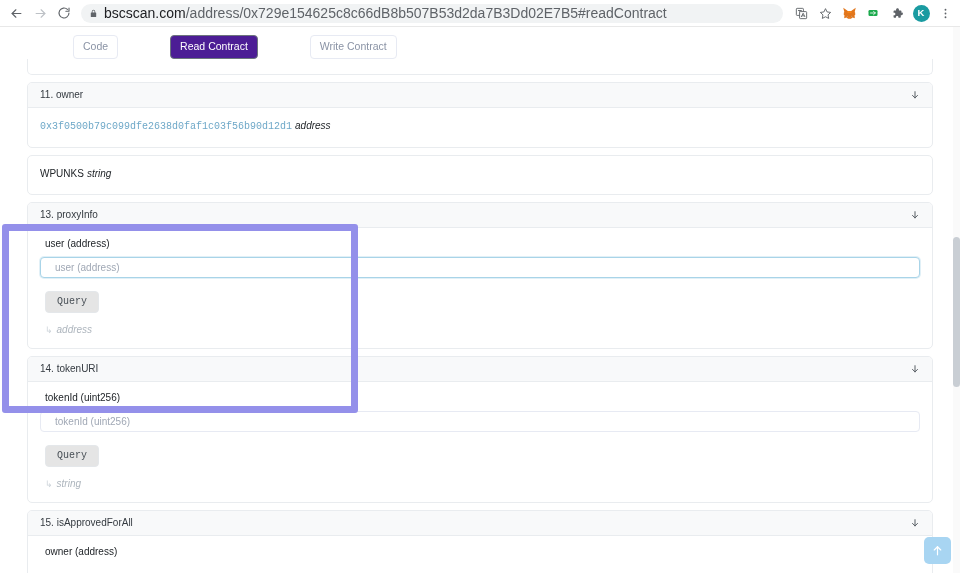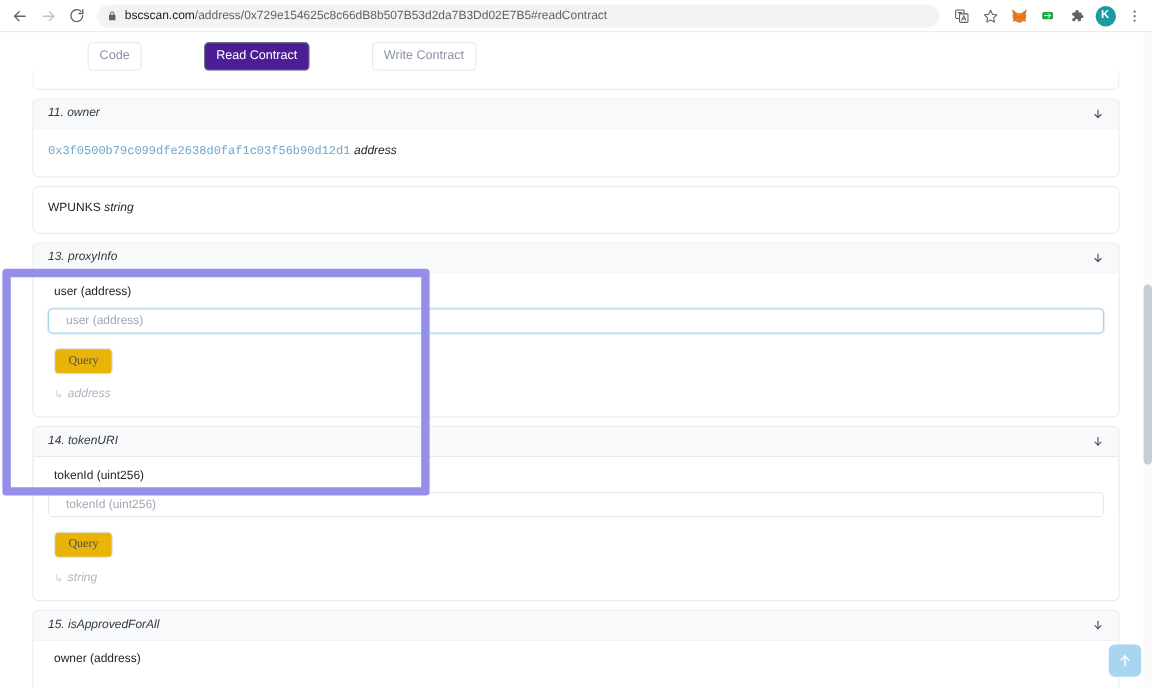--- a/index.html
+++ b/index.html
@@ -34,21 +34,21 @@
     height:19px;
     margin:0 6px 0 5px;
     background:#f1f3f4;
     border-radius:10px;
     display:flex; align-items:center;
     padding:0 8px;
     overflow:hidden;
   }
   .lock-icon{ flex:0 0 auto; margin-right:6px; display:flex; align-items:center; color:#5f6368; }
   .url-text{
-    font-size:10px;
+    font-size:14px;
     color:#5f6368;
     white-space:nowrap;
     overflow:hidden;
     line-height:19px;
   }
   .url-text .host{ color:#202124; font-weight:500; }
 
   .chrome-actions{ display:flex; align-items:center; gap:0; padding-right:3px; }
   .cr-icon{
     width:24px; height:24px;
@@ -115,21 +115,20 @@
   .card-head{
     height:25px;
     background:#f8f9fa;
     border-bottom:1px solid #e9ecef;
     border-radius:4px 4px 0 0;
     display:flex; align-items:center;
     padding:0 12px;
     font-size:10px;
     color:#343a40;
     justify-content:space-between;
-    font-style:italic;
   }
   .card-title{ line-height:1; }
   .dl-arrow{ color:#495057; display:flex; align-items:center; }
   .card-body{ padding:11px 12px 13px; }
 
   .result-line{
     font-size:10px;
     color:#212529;
     line-height:1.4;
   }
@@ -156,22 +155,22 @@
     outline:none;
   }
   .arg-input::placeholder{ color:#a0a8b5; }
   .arg-input.focused{
     border-color:#a9d4e8;
     box-shadow:0 0 0 1px rgba(169,212,232,.35);
   }
   .query-row{ margin-top:12px; margin-left:5px; }
   .query-btn{
     font-size:10px;
-    font-family:Liberation Serif, serif;
-    background:#eab308;
+    font-family:Liberation Mono, monospace;
+    background:#e5e5e5;
     border:1px solid #e4e7ea;
     color:#495057;
     border-radius:4px;
     padding:4px 11px 5px;
     line-height:1.1;
   }
   .ret-row{
     margin-top:11px; margin-left:5px;
     font-size:10px;
     color:#adb5bd;

